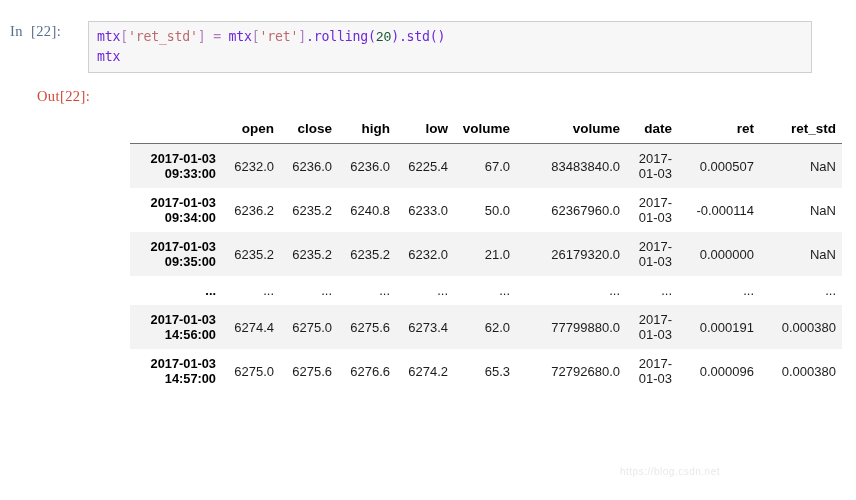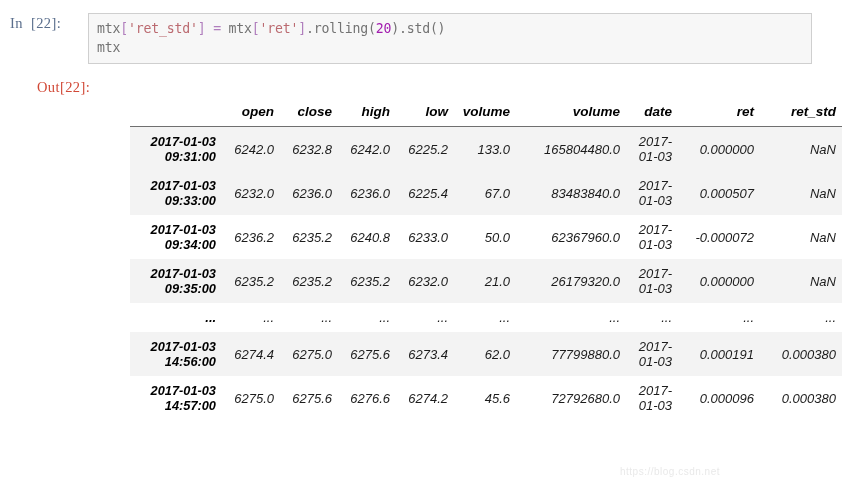--- a/index.html
+++ b/index.html
@@ -12,21 +12,21 @@
     height: 500px;
     overflow: hidden;
     font-family: "Liberation Sans", sans-serif;
     color: #000000;
   }
 
   
   .nb-input-row {
     display: flex;
     align-items: flex-start;
-    padding-top: 13px;
+    padding-top: 21px;
   }
   .prompt-in {
     width: 88px;
     min-width: 88px;
     text-align: left;
     padding-left: 10px;
     box-sizing: border-box;
     font-family: "Liberation Serif", serif;
     font-size: 14.5px;
     color: #5a6e8c;
@@ -45,23 +45,23 @@
   }
   .code-line {
     font-family: "DejaVu Sans Mono", monospace;
     font-size: 13.2px;
     line-height: 19px;
     color: #1a1a1a;
     white-space: pre;
     letter-spacing: -0.2px;
   }
   .tok-str { color: #bb6a70; }
-  .tok-num { color: #a21caf; }
+  .tok-num { color: #14532d; font-family: Liberation Mono, monospace; }
   .tok-op  { color: #b07ebd; }
-  .tok-plain { color: #737373; }
+  .tok-plain { color: #6d28d9; }
 
   
   .nb-output-row {
     display: flex;
     align-items: flex-start;
     padding-top: 13px;
     margin-left: 23px;
   }
   .prompt-out {
     width: 88px;
@@ -73,23 +73,22 @@
     font-size: 14.5px;
     color: #d14836;
     letter-spacing: 0.4px;
     white-space: pre;
     line-height: 20px;
   }
 
   
   .df-wrap {
     margin-left: 130px;
-    margin-top: 4px;
+    margin-top: 12px;
     width: 712px;
-    font-style: italic;
   }
   table.dataframe {
     border-collapse: collapse;
     border-spacing: 0;
     width: 712px;
     table-layout: fixed;
     font-size: 13px;
   }
   table.dataframe thead th {
     font-family: "Liberation Sans", sans-serif;
@@ -205,53 +204,41 @@
           <th>low</th>
           <th>volume</th>
           <th>volume</th>
           <th>date</th>
           <th>ret</th>
           <th>ret_std</th>
         </tr>
     </thead>
     <tbody id="table-body">
         <tr class="stripe">
-          <th>2017-01-03 09:31:00</th>
-          <td>6242.0</td>
-          <td>6232.8</td>
-          <td>6242.0</td>
-          <td>6225.2</td>
-          <td>133.0</td>
-          <td>165804480.0</td>
-          <td>2017-01-03</td>
-          <td>0.000000</td>
-          <td>NaN</td>
-        </tr>
-        <tr class="stripe">
           <th>2017-01-03 09:33:00</th>
           <td>6232.0</td>
           <td>6236.0</td>
           <td>6236.0</td>
           <td>6225.4</td>
           <td>67.0</td>
           <td>83483840.0</td>
           <td>2017-01-03</td>
           <td>0.000507</td>
           <td>NaN</td>
         </tr>
         <tr class="plain">
           <th>2017-01-03 09:34:00</th>
           <td>6236.2</td>
           <td>6235.2</td>
           <td>6240.8</td>
           <td>6233.0</td>
           <td>50.0</td>
           <td>62367960.0</td>
           <td>2017-01-03</td>
-          <td>-0.000072</td>
+          <td>-0.000114</td>
           <td>NaN</td>
         </tr>
         <tr class="stripe">
           <th>2017-01-03 09:35:00</th>
           <td>6235.2</td>
           <td>6235.2</td>
           <td>6235.2</td>
           <td>6232.0</td>
           <td>21.0</td>
           <td>26179320.0</td>
@@ -282,21 +269,21 @@
           <td>2017-01-03</td>
           <td>0.000191</td>
           <td>0.000380</td>
         </tr>
         <tr class="plain">
           <th>2017-01-03 14:57:00</th>
           <td>6275.0</td>
           <td>6275.6</td>
           <td>6276.6</td>
           <td>6274.2</td>
-          <td>45.6</td>
+          <td>65.3</td>
           <td>72792680.0</td>
           <td>2017-01-03</td>
           <td>0.000096</td>
           <td>0.000380</td>
         </tr>
       </tbody>
   </table>
 </div>
 
 <div class="watermark">https://blog.csdn.net</div>

